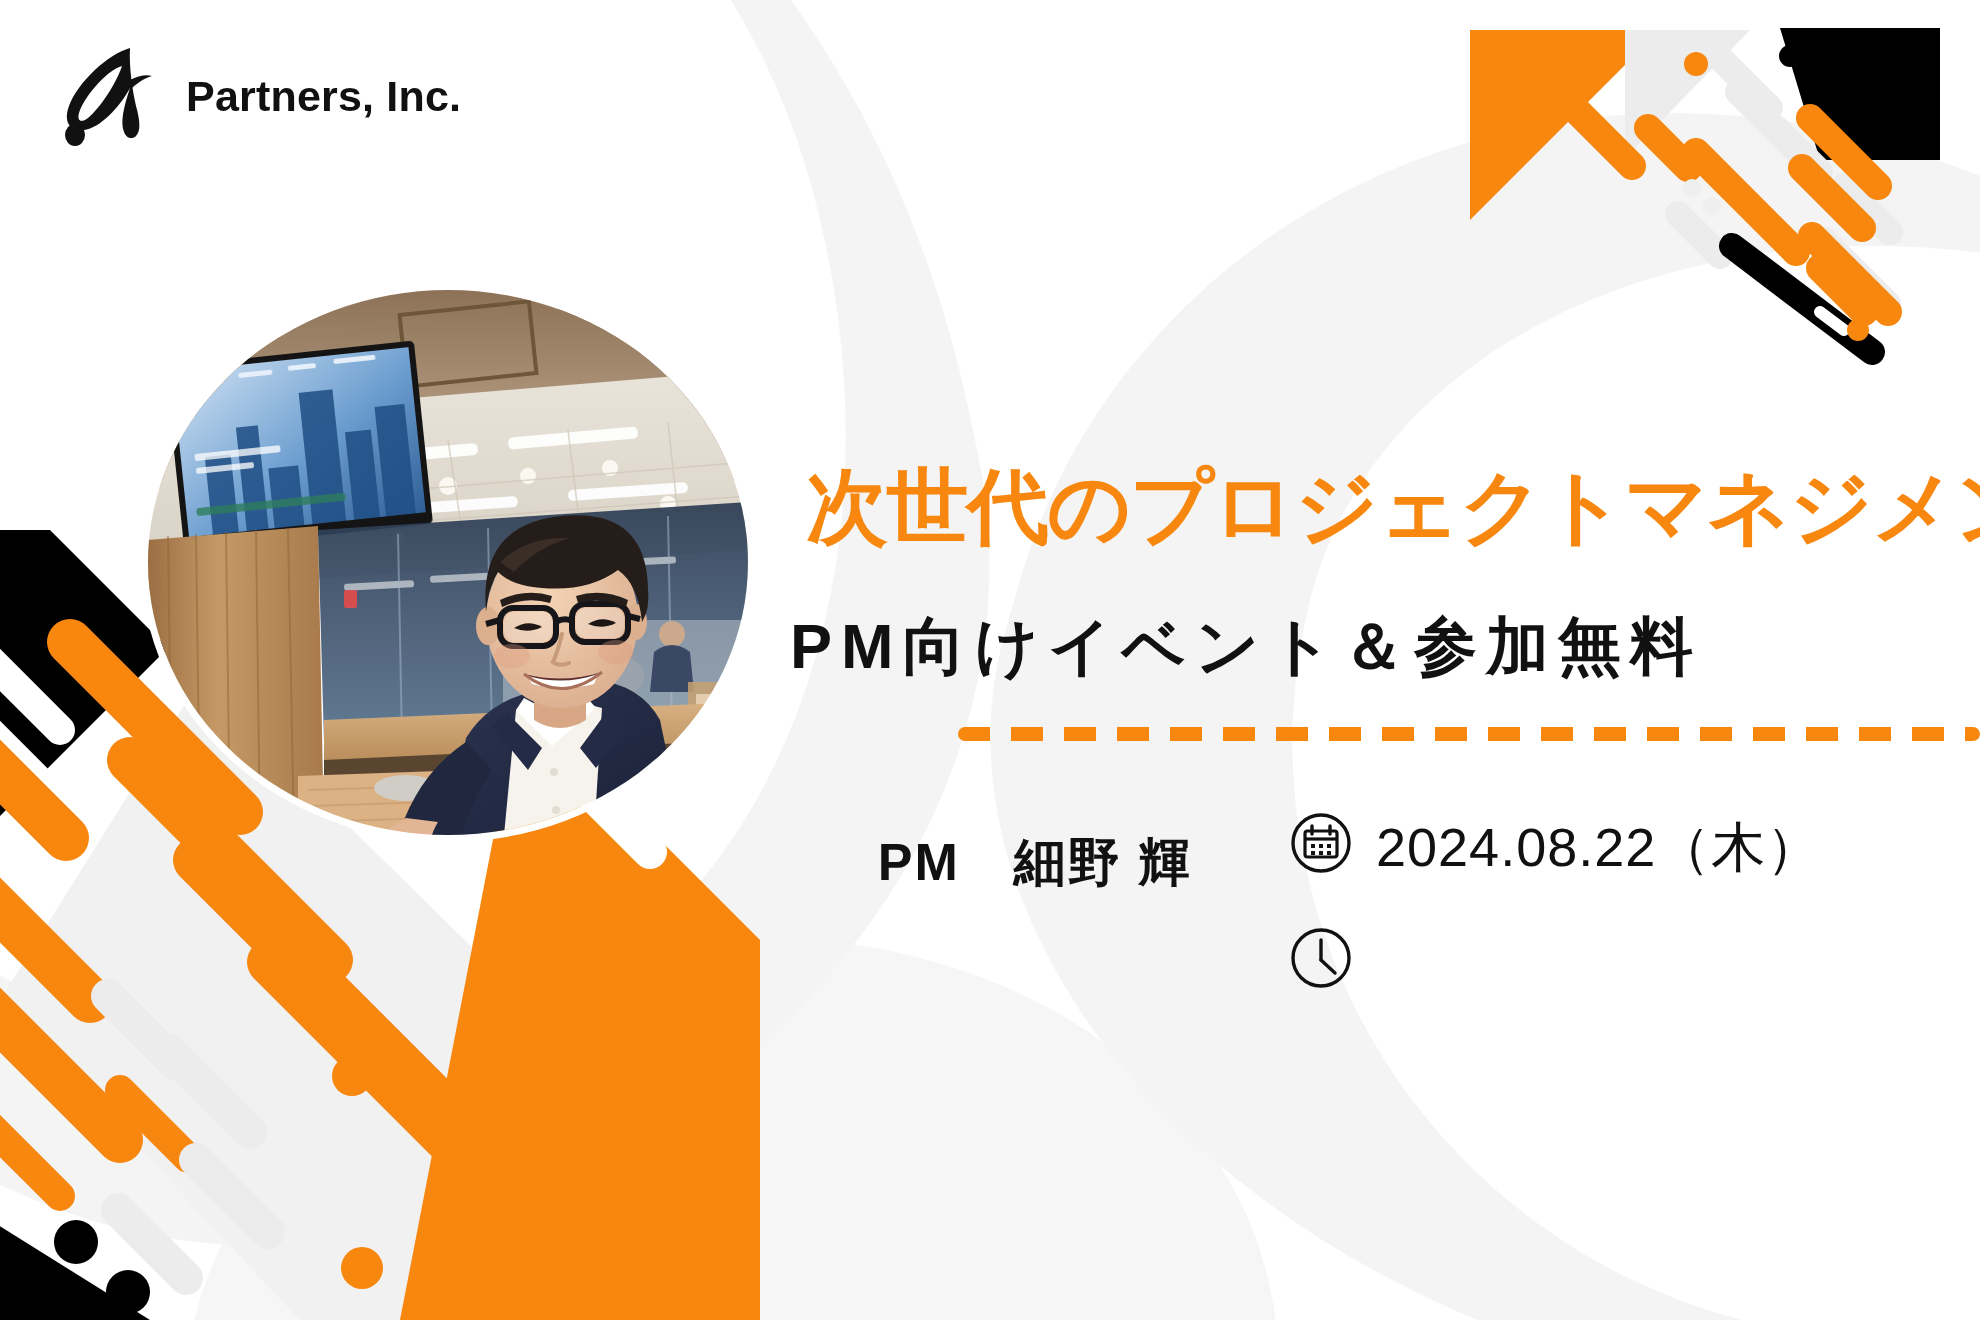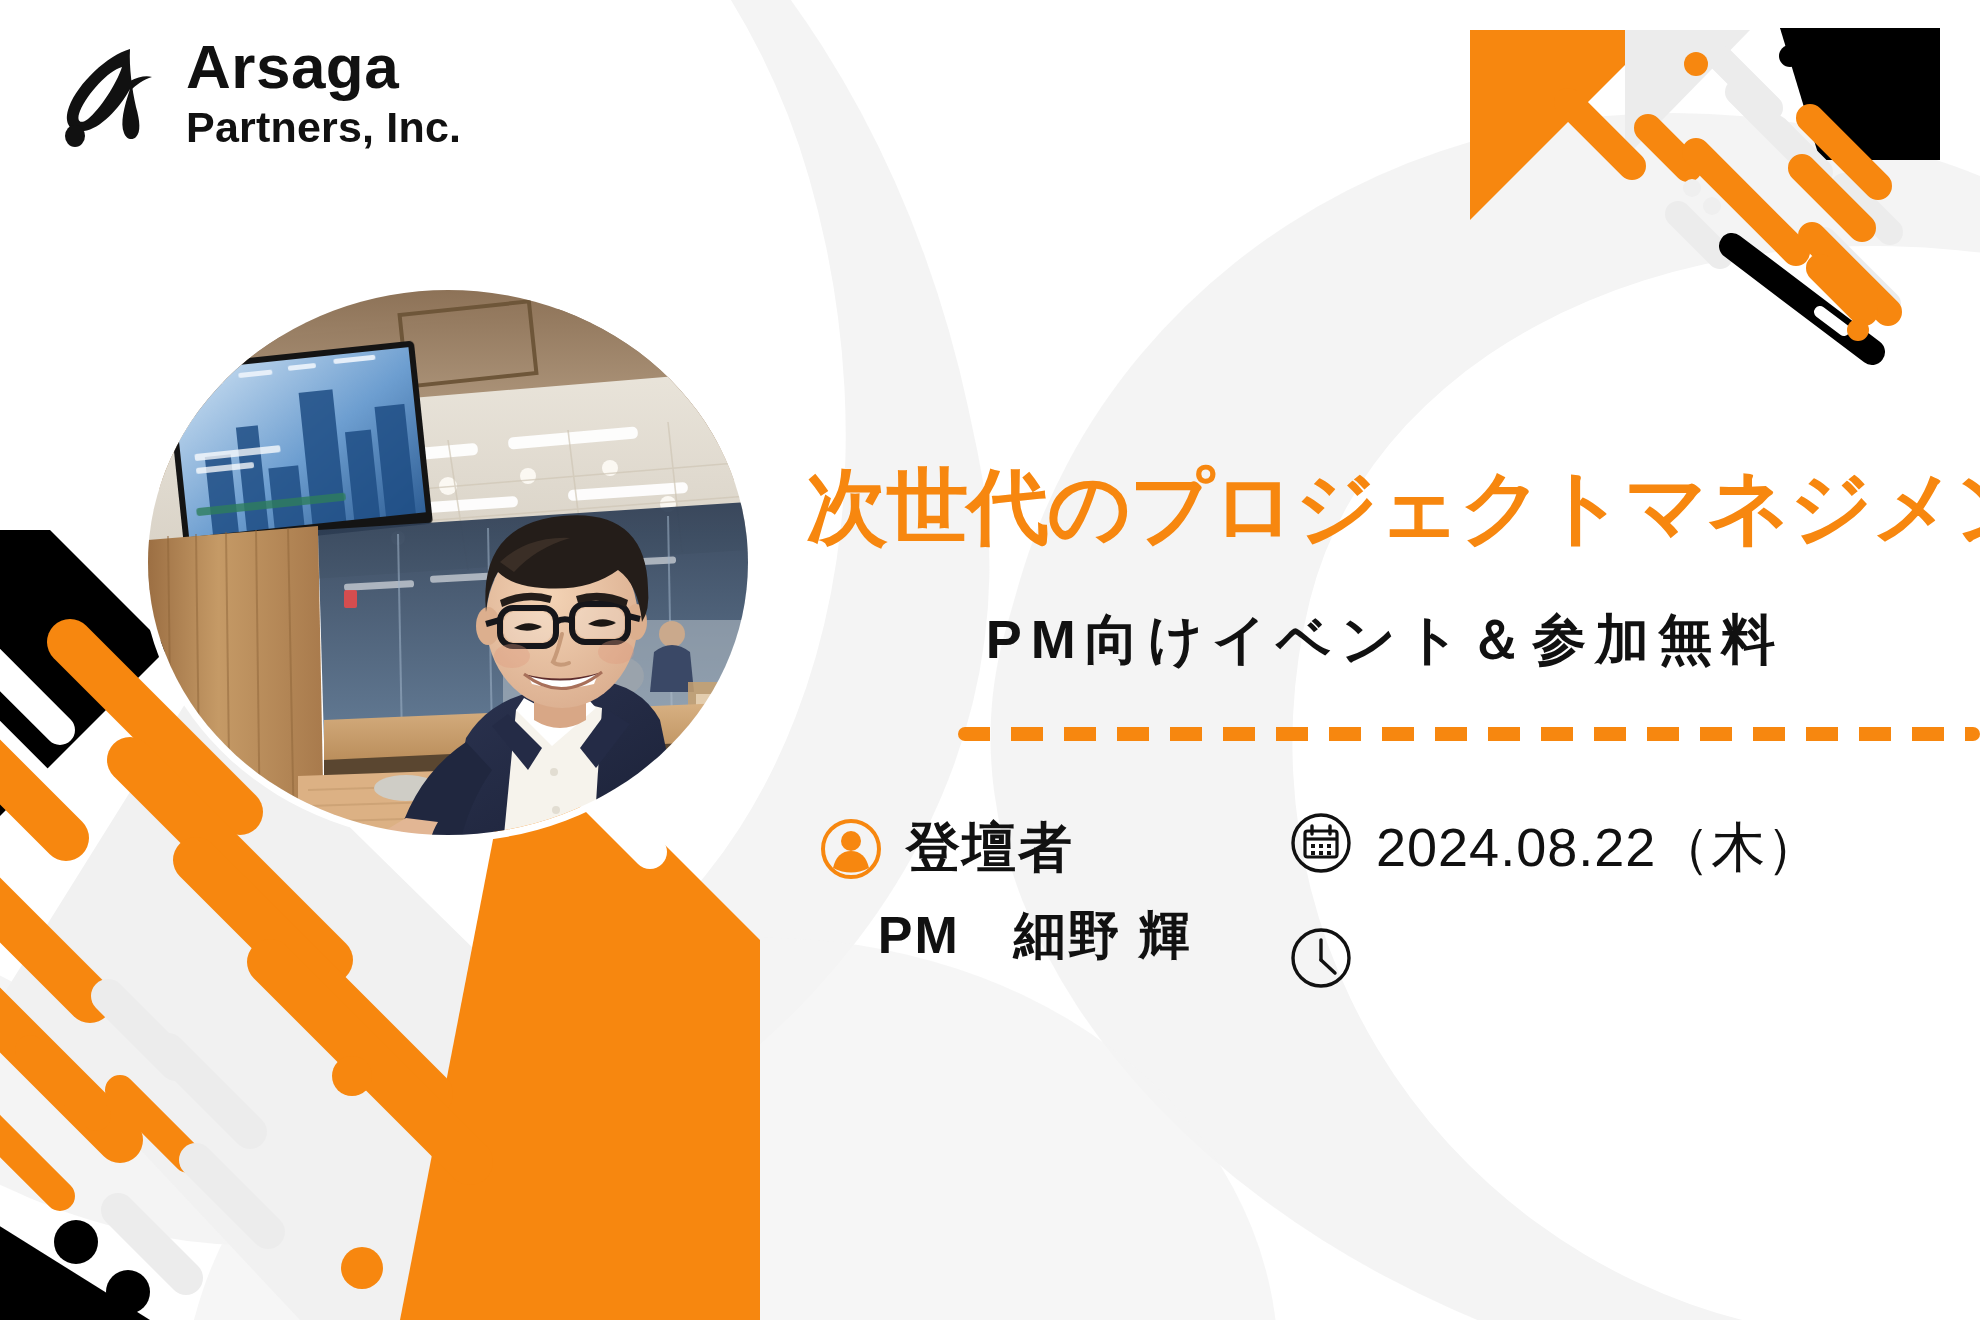--- a/index.html
+++ b/index.html
@@ -104,22 +104,22 @@
   }
   #title-sub {
     position:absolute; left:16px; top:466px;
     font-size:82px; font-weight:900; color:#F7870F;
     letter-spacing:-1.5px; line-height:1;
     white-space:nowrap;
     font-family:"DejaVu Sans","Liberation Sans",sans-serif;
   }
   #tagline {
     position:absolute; left:0; top:604px; width:1190px;
-    text-align:center;
-    font-size:54px; font-weight:600; color:#111;
+    text-align:left;
+    font-size:63px; font-weight:600; color:#111;
     letter-spacing:9px;
     white-space:nowrap;
   }
   #divider {
     position:absolute; left:168px; top:727px;
     width:1022px; height:14px;
     background-image:repeating-linear-gradient(
         to right,
         #F7870F 0px, #F7870F 32px,
         rgba(0,0,0,0) 32px, rgba(0,0,0,0) 53px);
@@ -281,21 +281,20 @@
   <div id="logo">
     <svg id="logo-mark" viewBox="0 0 108 112">
       <path d="M74 12 C52 18, 22 46, 13 70 C7 86, 14 96, 28 94 C44 92, 63 72, 74 52
                C68 70, 64 86, 68 96 C70 102, 76 104, 80 100 C85 95, 84 84, 80 70
                C76 52, 73 30, 74 12 Z
                M66 30 C60 48, 44 72, 32 82 C24 88, 20 84, 24 74 C32 56, 52 34, 66 30 Z" fill="#111111"></path>
       <path d="M74 44 C82 40, 90 38, 96 40 C88 42, 80 48, 74 54 Z" fill="#111111"></path>
       <ellipse cx="19" cy="99" rx="10" ry="11" fill="#111111"></ellipse>
     </svg>
     <div id="logo-text">
-      <span class="logo-l1">Arsaga</span>
       <span class="logo-l2">Partners, Inc.</span>
     </div>
   </div>
 
   <div id="portrait">
     <svg viewBox="0 0 600 545" preserveAspectRatio="xMidYMid slice">
       <defs>
         <linearGradient id="ceil" x1="0" y1="0" x2="0" y2="1">
           <stop offset="0%" stop-color="#8d7257"></stop>
           <stop offset="100%" stop-color="#c4ae94"></stop>
@@ -503,28 +502,20 @@
 
   <div id="content">
 
     <div id="title-sub">次世代のプロジェクトマネジメント</div>
     <div id="tagline">PM向けイベント＆参加無料</div>
     <div id="divider"></div>
 
     <div id="details">
 
       <div id="speaker-col">
-        <div class="speaker-head">
-          <svg class="ico" width="62" height="62" viewBox="0 0 62 62">
-            <circle cx="31" cy="31" r="28" fill="none" stroke="#F7870F" stroke-width="4"></circle>
-            <circle cx="31" cy="23" r="10" fill="#F7870F"></circle>
-            <path d="M13 50 q4 -17 18 -17 q14 0 18 17 q-18 9 -36 0 Z" fill="#F7870F"></path>
-          </svg>
-          <span class="speaker-head-label">登壇者</span>
-        </div>
         <div id="speaker-name">PM　細野 輝</div>
       </div>
 
       <div id="meta-col">
 
         <div class="row">
           <svg class="ico" width="62" height="62" viewBox="0 0 62 62">
             <circle cx="31" cy="31" r="28" fill="none" stroke="#111" stroke-width="3.4"></circle>
             <rect x="15" y="19" width="32" height="26" rx="2.5" fill="none" stroke="#111" stroke-width="3.2"></rect>
             <line x1="15" y1="27" x2="47" y2="27" stroke="#111" stroke-width="3.2"></line>

